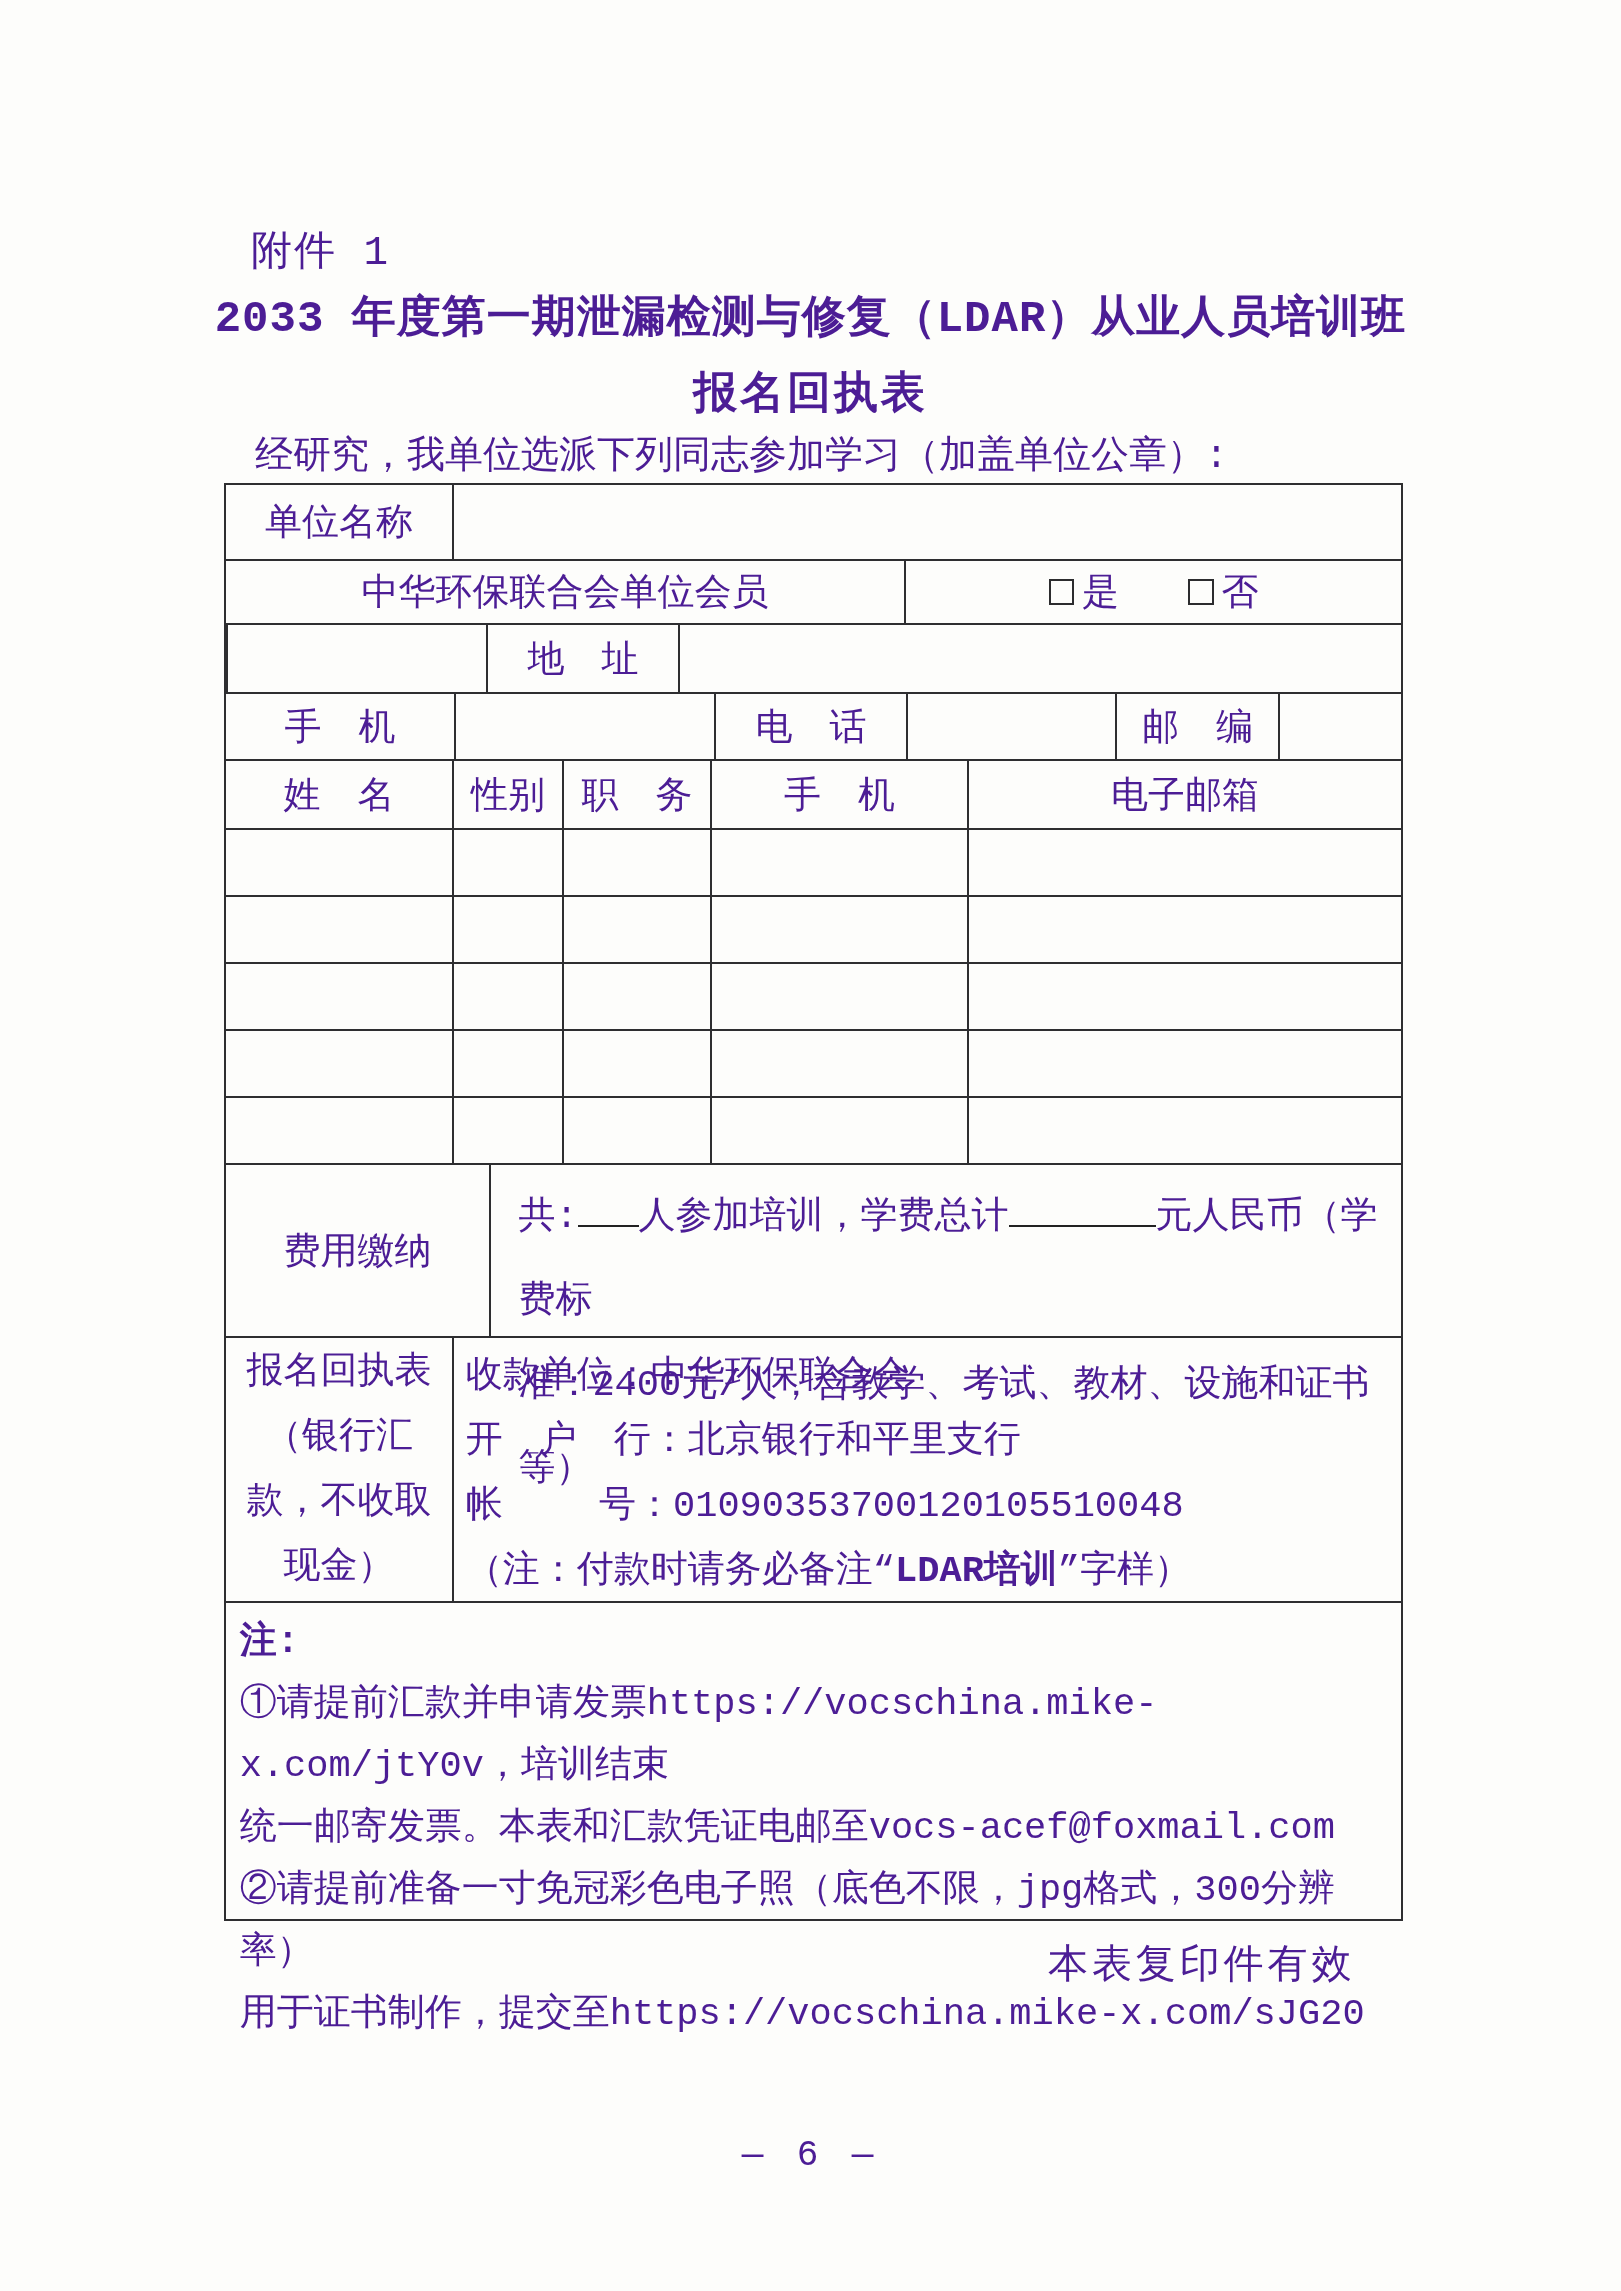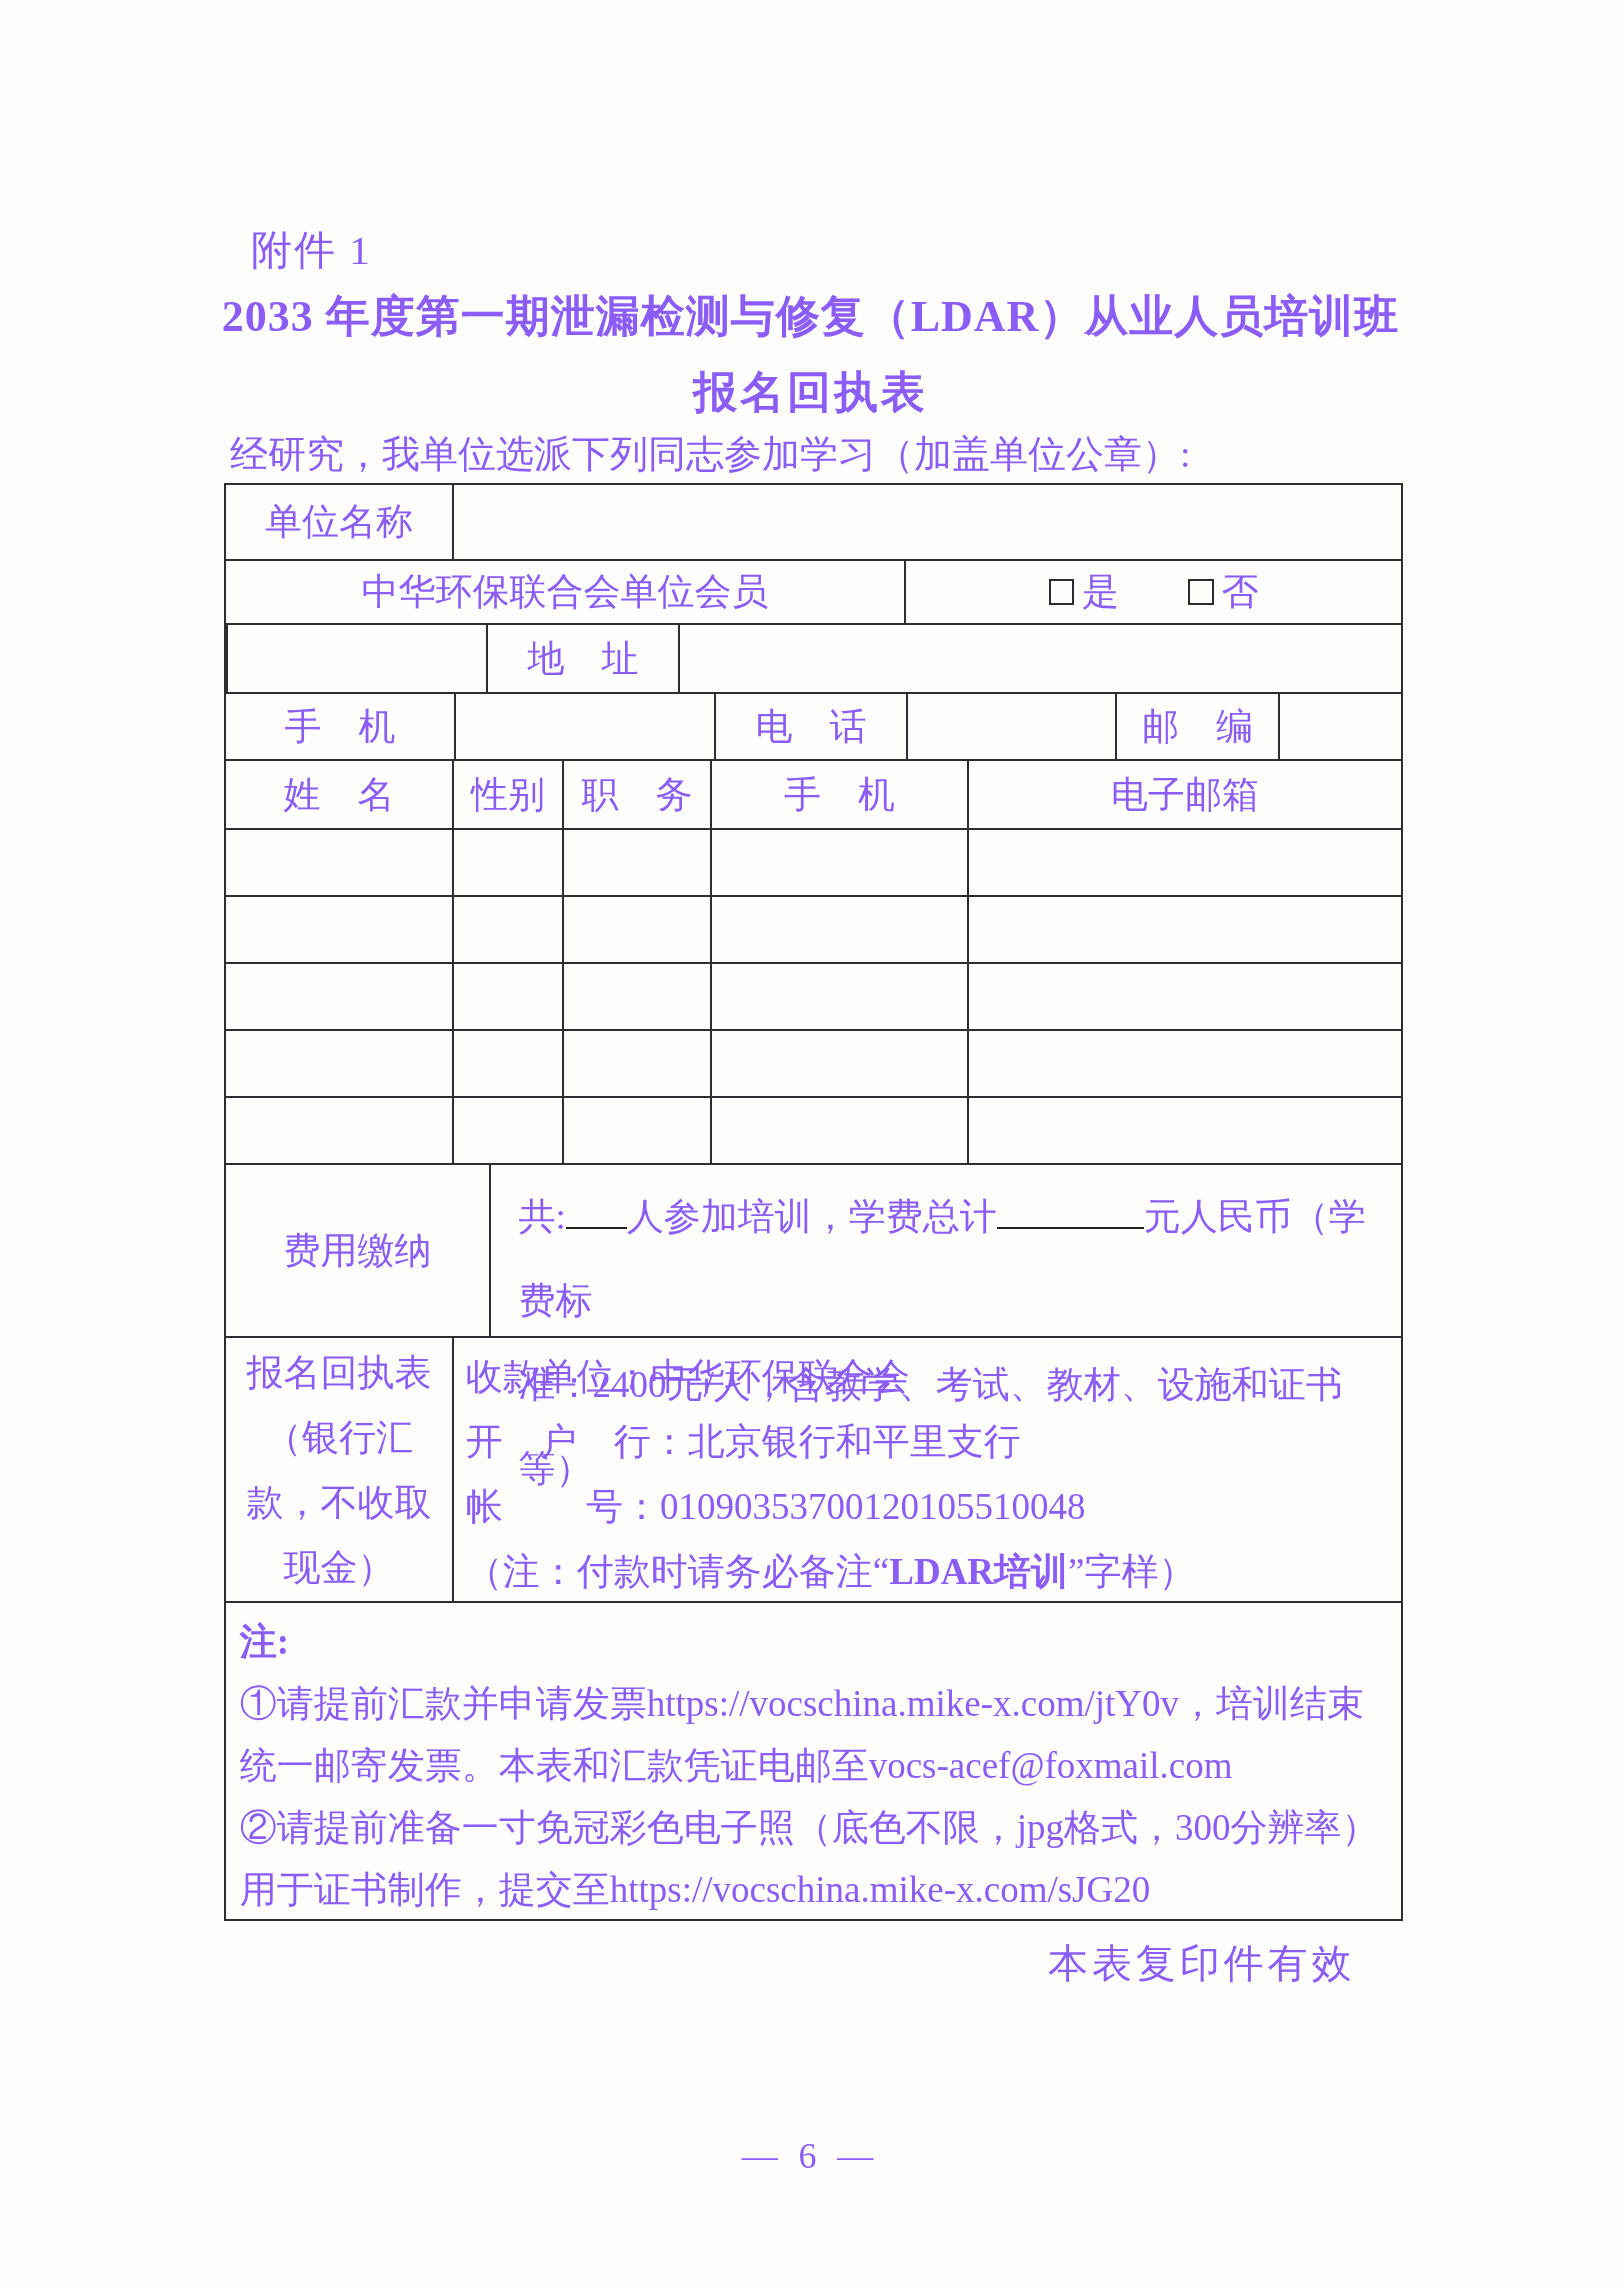--- a/index.html
+++ b/index.html
@@ -1,28 +1,28 @@
 <!DOCTYPE html>
 <html><head>
 <meta charset="utf-8">
 <style>
   html,body{margin:0;padding:0;background:#e9e9e9;}
   .page{
     position:relative;
     width:1621px;height:2292px;
     margin:0 auto;
     background:#fdfdfb;
-    font-family:Liberation Serif, serif;
-    color:#8b5cf6;
+    font-family:Liberation Mono, monospace;
+    color:#4c1d95;
     overflow:hidden;
   }
   .attachment{position:absolute;left:251px;top:223px;font-size:41px;letter-spacing:2px;}
   .title1{position:absolute;left:0;top:287px;width:1621px;text-align:center;font-size:44px;font-weight:bold;letter-spacing:1px;}
   .title2{position:absolute;left:0;top:363px;width:1621px;text-align:center;font-size:44px;font-weight:bold;letter-spacing:2.9px;}
-  .intro{position:absolute;left:230px;top:429px;font-size:38px;}
+  .intro{position:absolute;left:255px;top:429px;font-size:38px;}
 
   .tbl{position:absolute;left:224px;top:483px;width:1175px;border:2.9px solid #2e2e30;box-sizing:content-box;}
   .row{display:flex;box-sizing:border-box;border-top:2.9px solid #2e2e30;}
   .row.first{border-top:none;}
   .c{box-sizing:border-box;border-left:2px solid #2e2e30;display:flex;align-items:center;justify-content:center;font-size:37px;}
   .c.nol{border-left:none;}
   .h75{height:74px}.h65{height:64px}.h70{height:69px}.h68{height:67px}
   .h177{height:173px}.h270{height:265px}.h324{height:318px}
 
   .blank{display:inline-block;border-bottom:2.9px solid #222;height:33px;vertical-align:baseline;}

